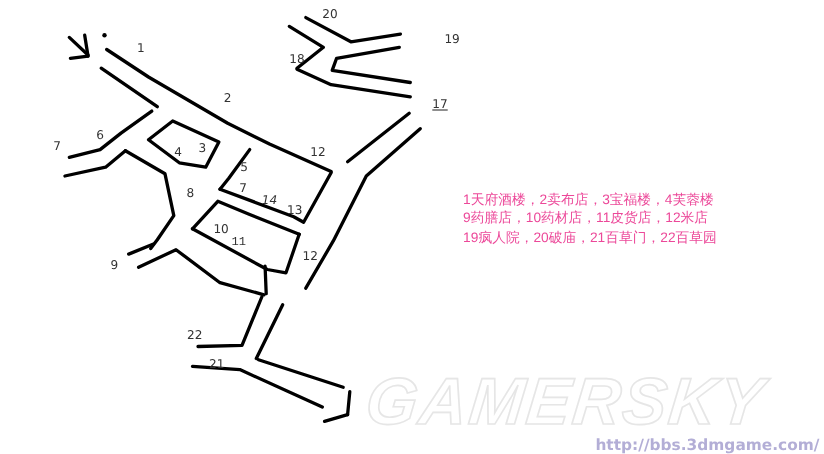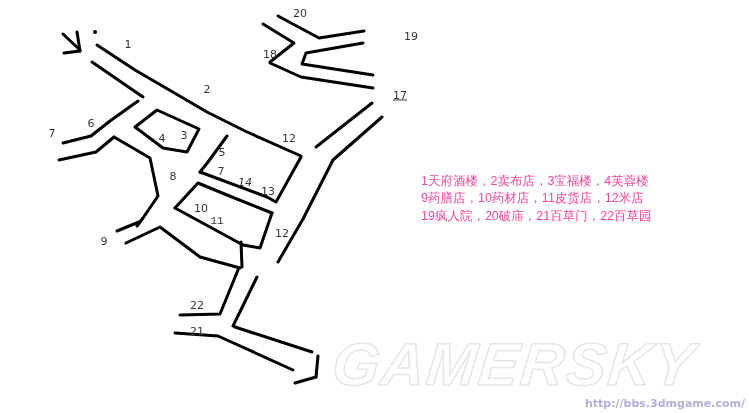--- a/index.html
+++ b/index.html
@@ -28,21 +28,21 @@
     position:absolute;left:333px;top:330px;width:416px;
     font-size:60px;font-weight:bold;font-style:italic;letter-spacing:2px;
     color:#ffffff;-webkit-text-stroke:1.5px #e6e6e6;
     text-shadow:0 0 1px #ededed;
     transform:skewX(-6deg);
     font-family:"Liberation Sans", sans-serif;
     white-space:nowrap;user-select:none;
   }
   .site-url{
     position:absolute;right:4px;top:397px;
-    font-size:11px;font-weight:bold;color:#b3aed6;
+    font-size:14px;font-weight:bold;color:#b3aed6;
     font-family:"DejaVu Sans", sans-serif;
   }
 </style>
 </head>
 <body>
 
 <div id="stage">
 
   <svg class="roads" width="749" height="413" viewBox="0 0 749 413">
 
@@ -101,21 +101,21 @@
       <span class="marker" style="left: 242px; top: 233px; margin-left: 40px;">12</span>
       <span class="marker" style="left: 268px; top: 191px;">13</span>
       <span class="marker" style="left: 245px; top: 182px; font-style: italic;">14</span>
       <span class="marker" style="left: 221px; top: 171px;">7</span>
       <span class="marker" style="left: 289px; top: 138px;">12</span>
       <span class="marker" style="left: 400px; top: 95px; text-decoration: underline;">17</span>
       <span class="marker" style="left: 270px; top: 54px;">18</span>
       <span class="marker" style="left: 387px; top: 36px; margin-left: 24px;">19</span>
       <span class="marker" style="left: 256px; top: 13px; margin-left: 44px;">20</span>
       <span class="marker" style="left: 197px; top: 303px; margin-top: 28px;">21</span>
-      <span class="marker" style="left: 177px; top: 305px; margin-left: 20px;">22</span>
+      <span class="marker" style="left: 177px; top: 305px;">22</span>
     </div>
 
   <div class="legend">
     <div>1天府酒楼，2卖布店，3宝福楼，4芙蓉楼</div>
     <div>9药膳店，10药材店，11皮货店，12米店</div>
     <div>19疯人院，20破庙，21百草门，22百草园</div>
   </div>
 
   <div class="watermark">GAMERSKY</div>
   <div class="site-url">http://bbs.3dmgame.com/</div>

